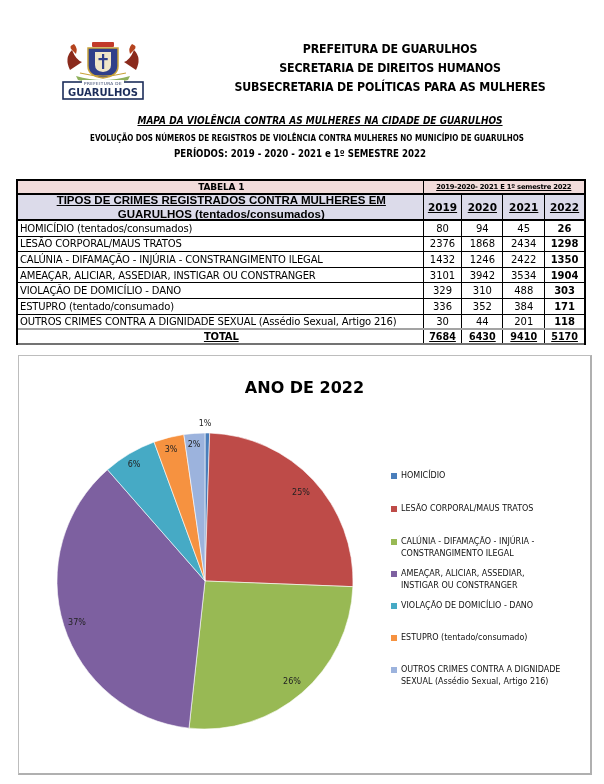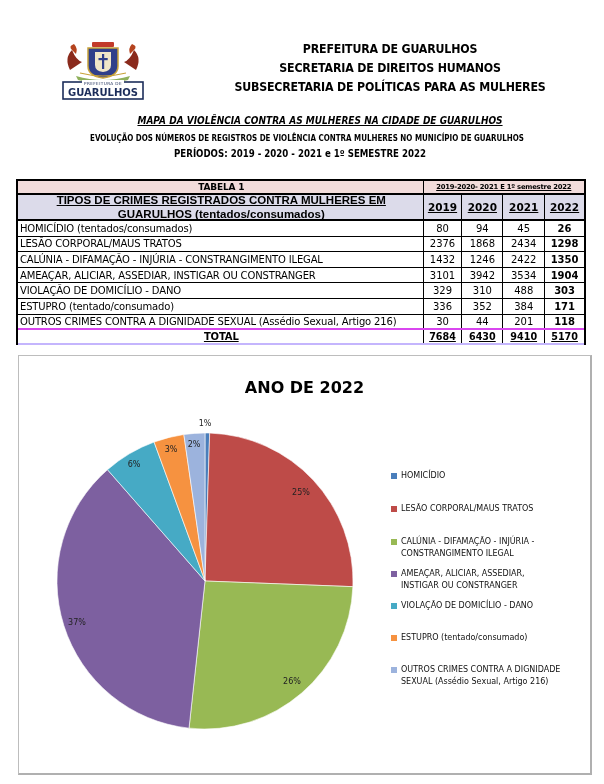--- a/index.html
+++ b/index.html
@@ -39,21 +39,21 @@
     .r-h1 .c-label { justify-content: center; font-weight: bold; font-size: 9px; }
     .r-h1 .span4 { width: 162px; justify-content: center; font-family: "DejaVu Sans", sans-serif;
                    font-weight: bold; font-size: 6.8px; text-decoration: underline; letter-spacing: -0.2px; }
     .r-h2 { height: 26px; background: #dcdbea; border-bottom: 2px solid #000; }
     .r-h2 .c-label { flex-direction: column; justify-content: center; align-items: center;
                      font-family: "Liberation Sans", sans-serif; font-weight: bold; font-size: 11.5px;
                      letter-spacing: 0; line-height: 14px; white-space: normal; text-align: center; }
     .r-h2 .c-label span { text-decoration: underline; }
     .r-h2 .c-num { font-weight: bold; font-size: 10.5px; text-decoration: underline; }
     .r-data { height: 15.6px; }
-    .r-total { height: 15px; border-bottom: 2px solid #c4b5fd; }
+    .r-total { height: 15px; border-bottom: 2px solid #737373; }
     .r-total .c-label { justify-content: center; font-weight: bold; font-size: 10px; text-decoration: underline; }
     .r-total .c-num { font-weight: bold; text-decoration: underline; font-size: 9.6px; }
 
     .chart { position: absolute; left: 18px; top: 355px; width: 574px; height: 420px;
              border: 1px solid #bdbdbd; border-right: 2px solid #b0b0b0; border-bottom: 2px solid #b0b0b0;
              box-sizing: border-box; background: #fff; }
     .chart-title { position: absolute; left: 0; width: 100%; top: 22px; text-align: center;
                    font-family: "DejaVu Sans", sans-serif; font-weight: bold; font-size: 16px; }
     .pie { position: absolute; left: 0; top: 0; }
     .slice-label { font-family: "DejaVu Sans", sans-serif; font-size: 8px; fill: #222; }
@@ -145,21 +145,21 @@
     <div class="c c-num w21">488</div>
     <div class="c c-num w22 bold">303</div>
   </div>
   <div class="row r-data">
     <div class="c c-label">ESTUPRO (tentado/consumado)</div>
     <div class="c c-num w19">336</div>
     <div class="c c-num w20">352</div>
     <div class="c c-num w21">384</div>
     <div class="c c-num w22 bold">171</div>
   </div>
-  <div class="row r-data" style="border-bottom:2px solid #d946ef;">
+  <div class="row r-data" style="border-bottom:2px solid #a3a3a3;">
     <div class="c c-label">OUTROS CRIMES CONTRA A DIGNIDADE SEXUAL (Assédio Sexual, Artigo 216)</div>
     <div class="c c-num w19">30</div>
     <div class="c c-num w20">44</div>
     <div class="c c-num w21">201</div>
     <div class="c c-num w22 bold">118</div>
   </div>
 
   <div class="row r-total">
     <div class="c c-label">TOTAL</div>
     <div class="c c-num w19">7684</div>

